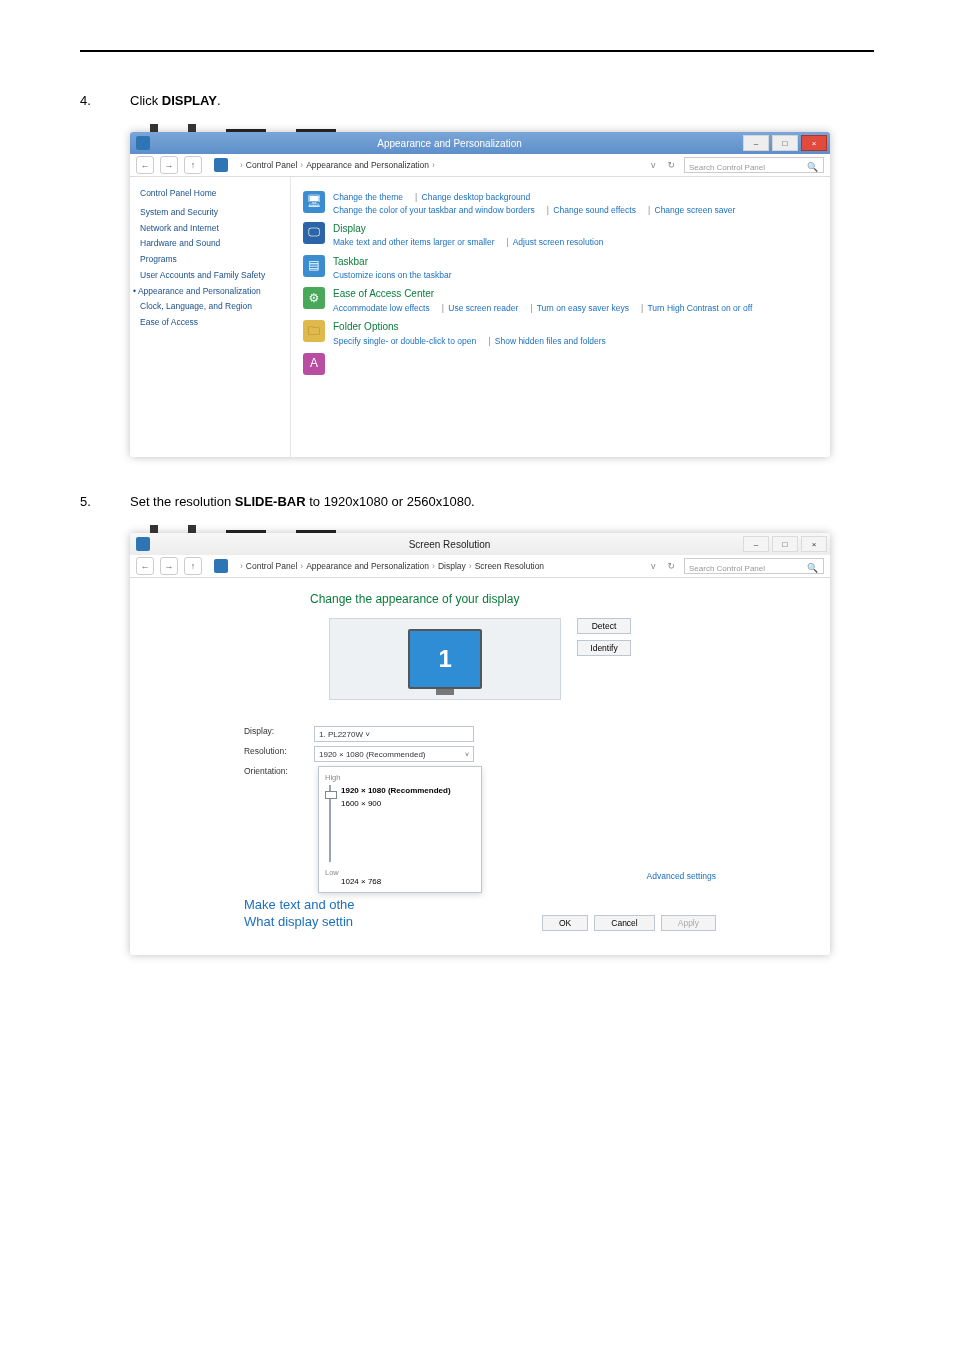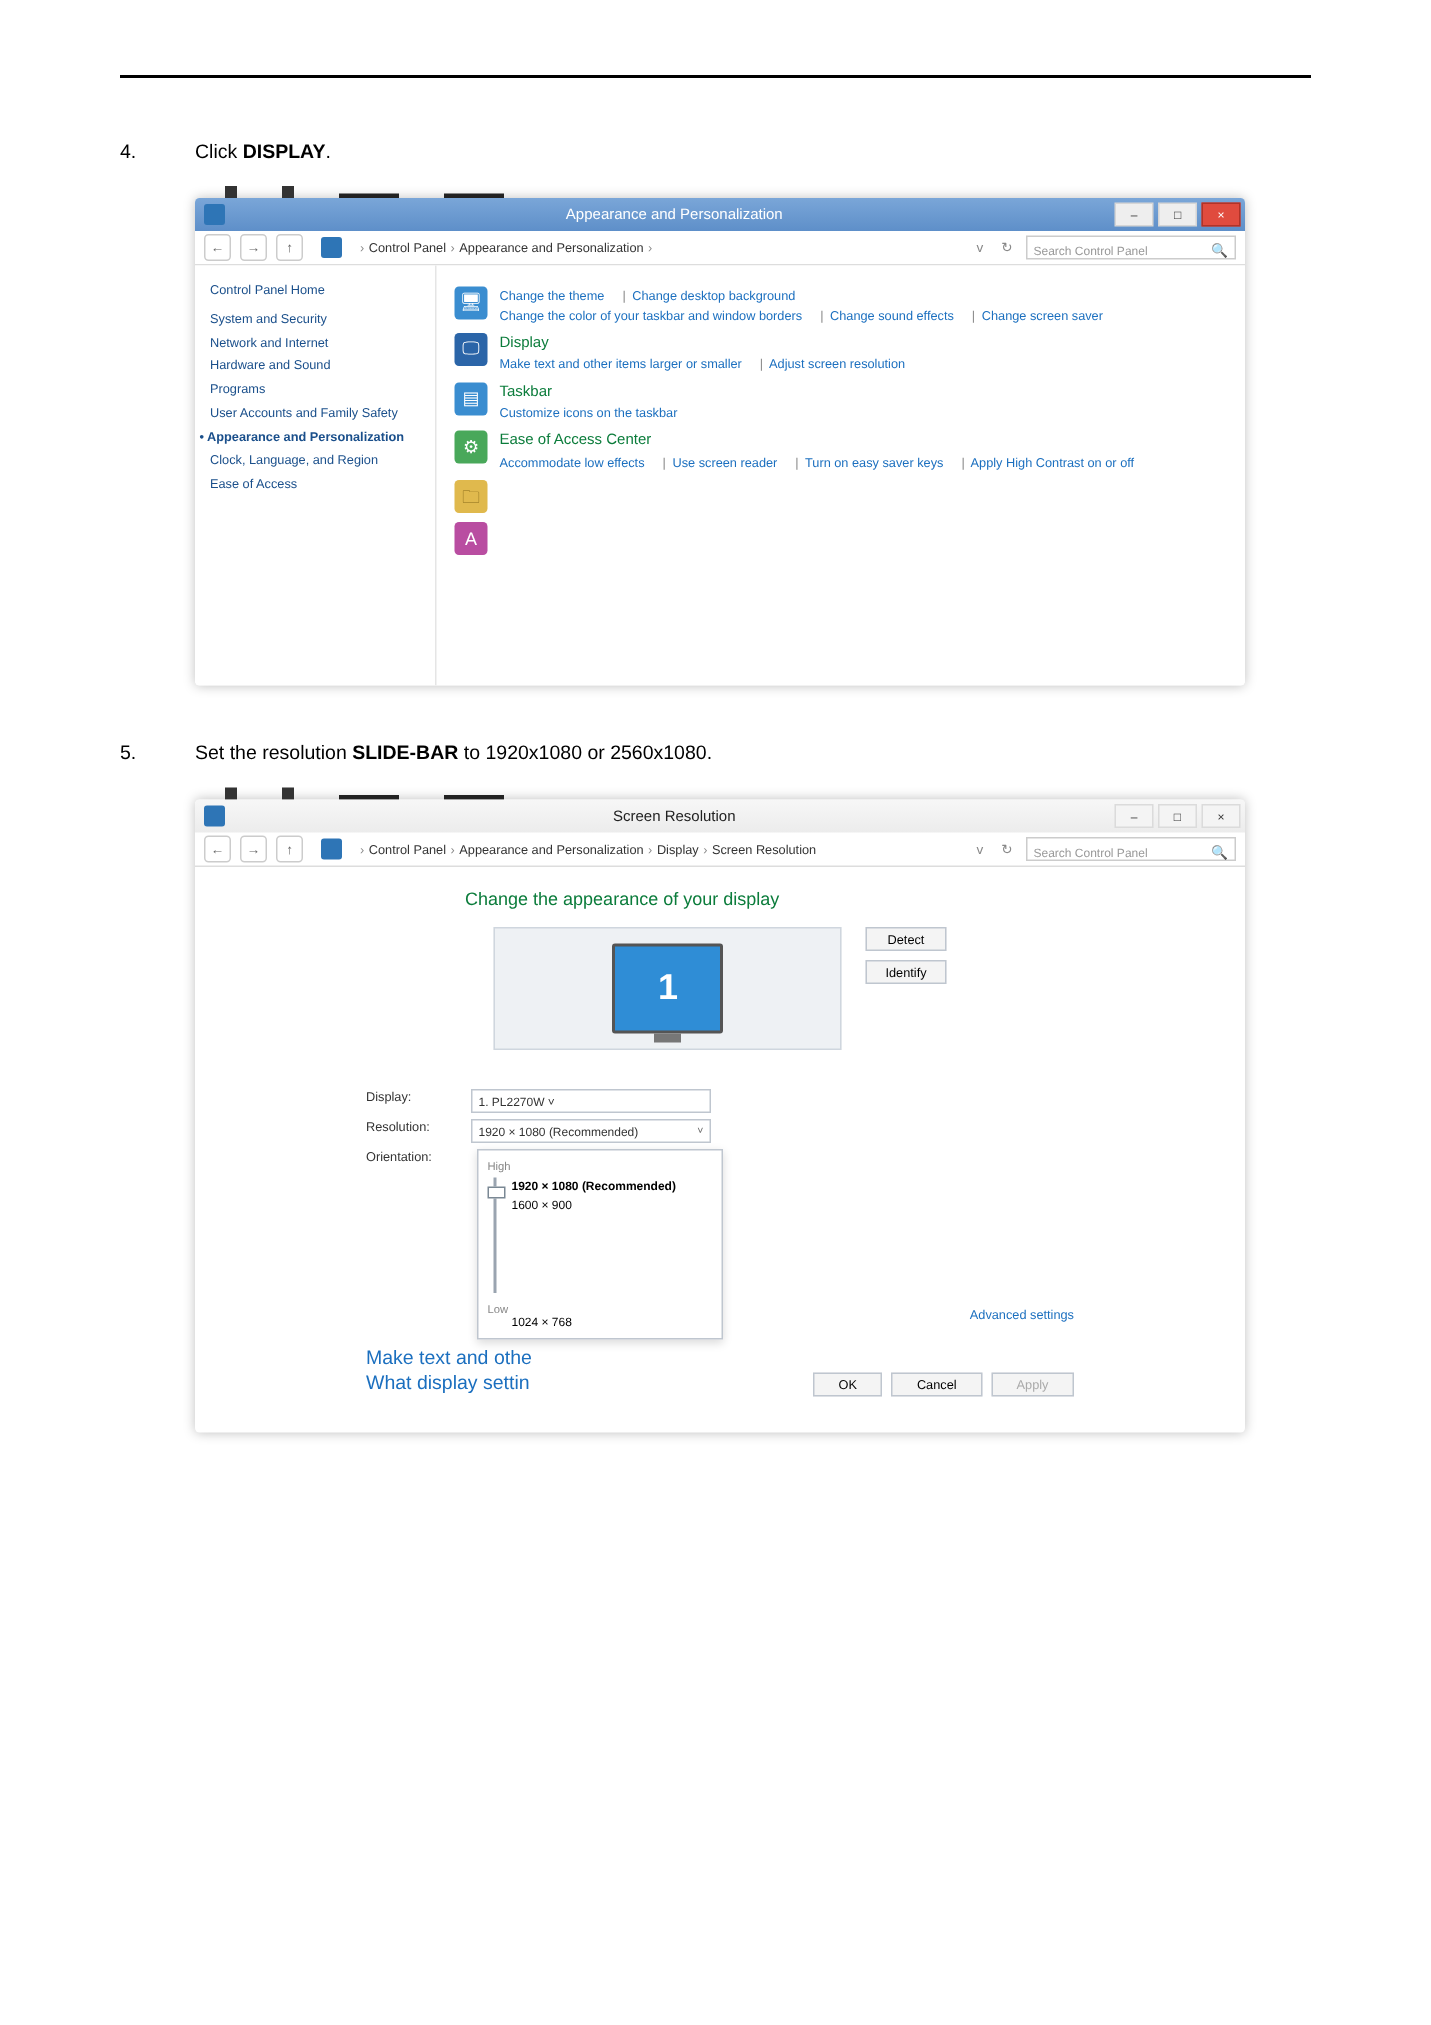--- a/index.html
+++ b/index.html
@@ -31,21 +31,21 @@
   .crumb .sep{color:#888}
   .addr .fill{flex:1}
   .addr .refresh{color:#888;font-size:9px;padding:0 3px}
   .addr .search{width:130px;height:14px;border:1px solid #ccc;font-size:8px;color:#999;padding:0 4px;display:flex;align-items:flex-end;justify-content:space-between}
   .addr .search .mag{font-size:9px;color:#888}
   
   .win-body{display:flex;min-height:280px;background:#fff}
   .side{width:140px;border-right:1px solid #e5e5e5;padding:10px 10px;font-size:8.5px;line-height:1.5}
   .side .hdr{color:#1a4f8b;margin-bottom:6px}
   .side .item{color:#1a4f8b;margin:3px 0;cursor:pointer}
-  .side .cur{color:#1a4f8b;font-weight:bold}
+  .side .cur{color:#1a4f8b;font-weight:normal}
   .side .bullet{color:#1a4f8b;margin-left:-7px}
   .main{flex:1;padding:8px 14px 20px 12px;font-size:8.5px;line-height:1.45}
   .cat{display:flex;gap:8px;margin:6px 0 2px 0}
   .cat .ico{width:22px;height:22px;flex:0 0 22px;border-radius:3px;display:flex;align-items:center;justify-content:center;font-size:12px;color:#fff}
   .cat .ico.pers{background:#3a8dd0}
   .cat .ico.disp{background:#2b65a8}
   .cat .ico.task{background:#3a8dd0}
   .cat .ico.ease{background:#49a85a}
   .cat .ico.fold{background:#e0b94d;color:#8a6d1c}
   .cat .ico.font{background:#b94da1}
@@ -176,26 +176,33 @@
             </div>
           </div>
           <div class="cat">
             <div class="ico ease">⚙</div>
             <div class="txts">
               <div class="h">Ease of Access Center</div>
               <div class="lnks">
                 <span>Accommodate low effects</span><span class="s">|</span>
                 <span>Use screen reader</span><span class="s">|</span>
                 <span>Turn on easy saver keys</span><span class="s">|</span>
-                <span>Apply High Contrast on or off</span>
+                <span>Turn High Contrast on or off</span>
               </div>
             </div>
           </div>
           <div class="cat">
             <div class="ico fold">🗀</div>
+            <div class="txts">
+              <div class="h">Folder Options</div>
+              <div class="lnks">
+                <span>Specify single- or double-click to open</span><span class="s">|</span>
+                <span>Show hidden files and folders</span>
+              </div>
+            </div>
           </div>
           <div class="cat">
             <div class="ico font">A</div>
           </div>
         </div>
       </div>
     </div>
   </div>
 
   <div class="step">

